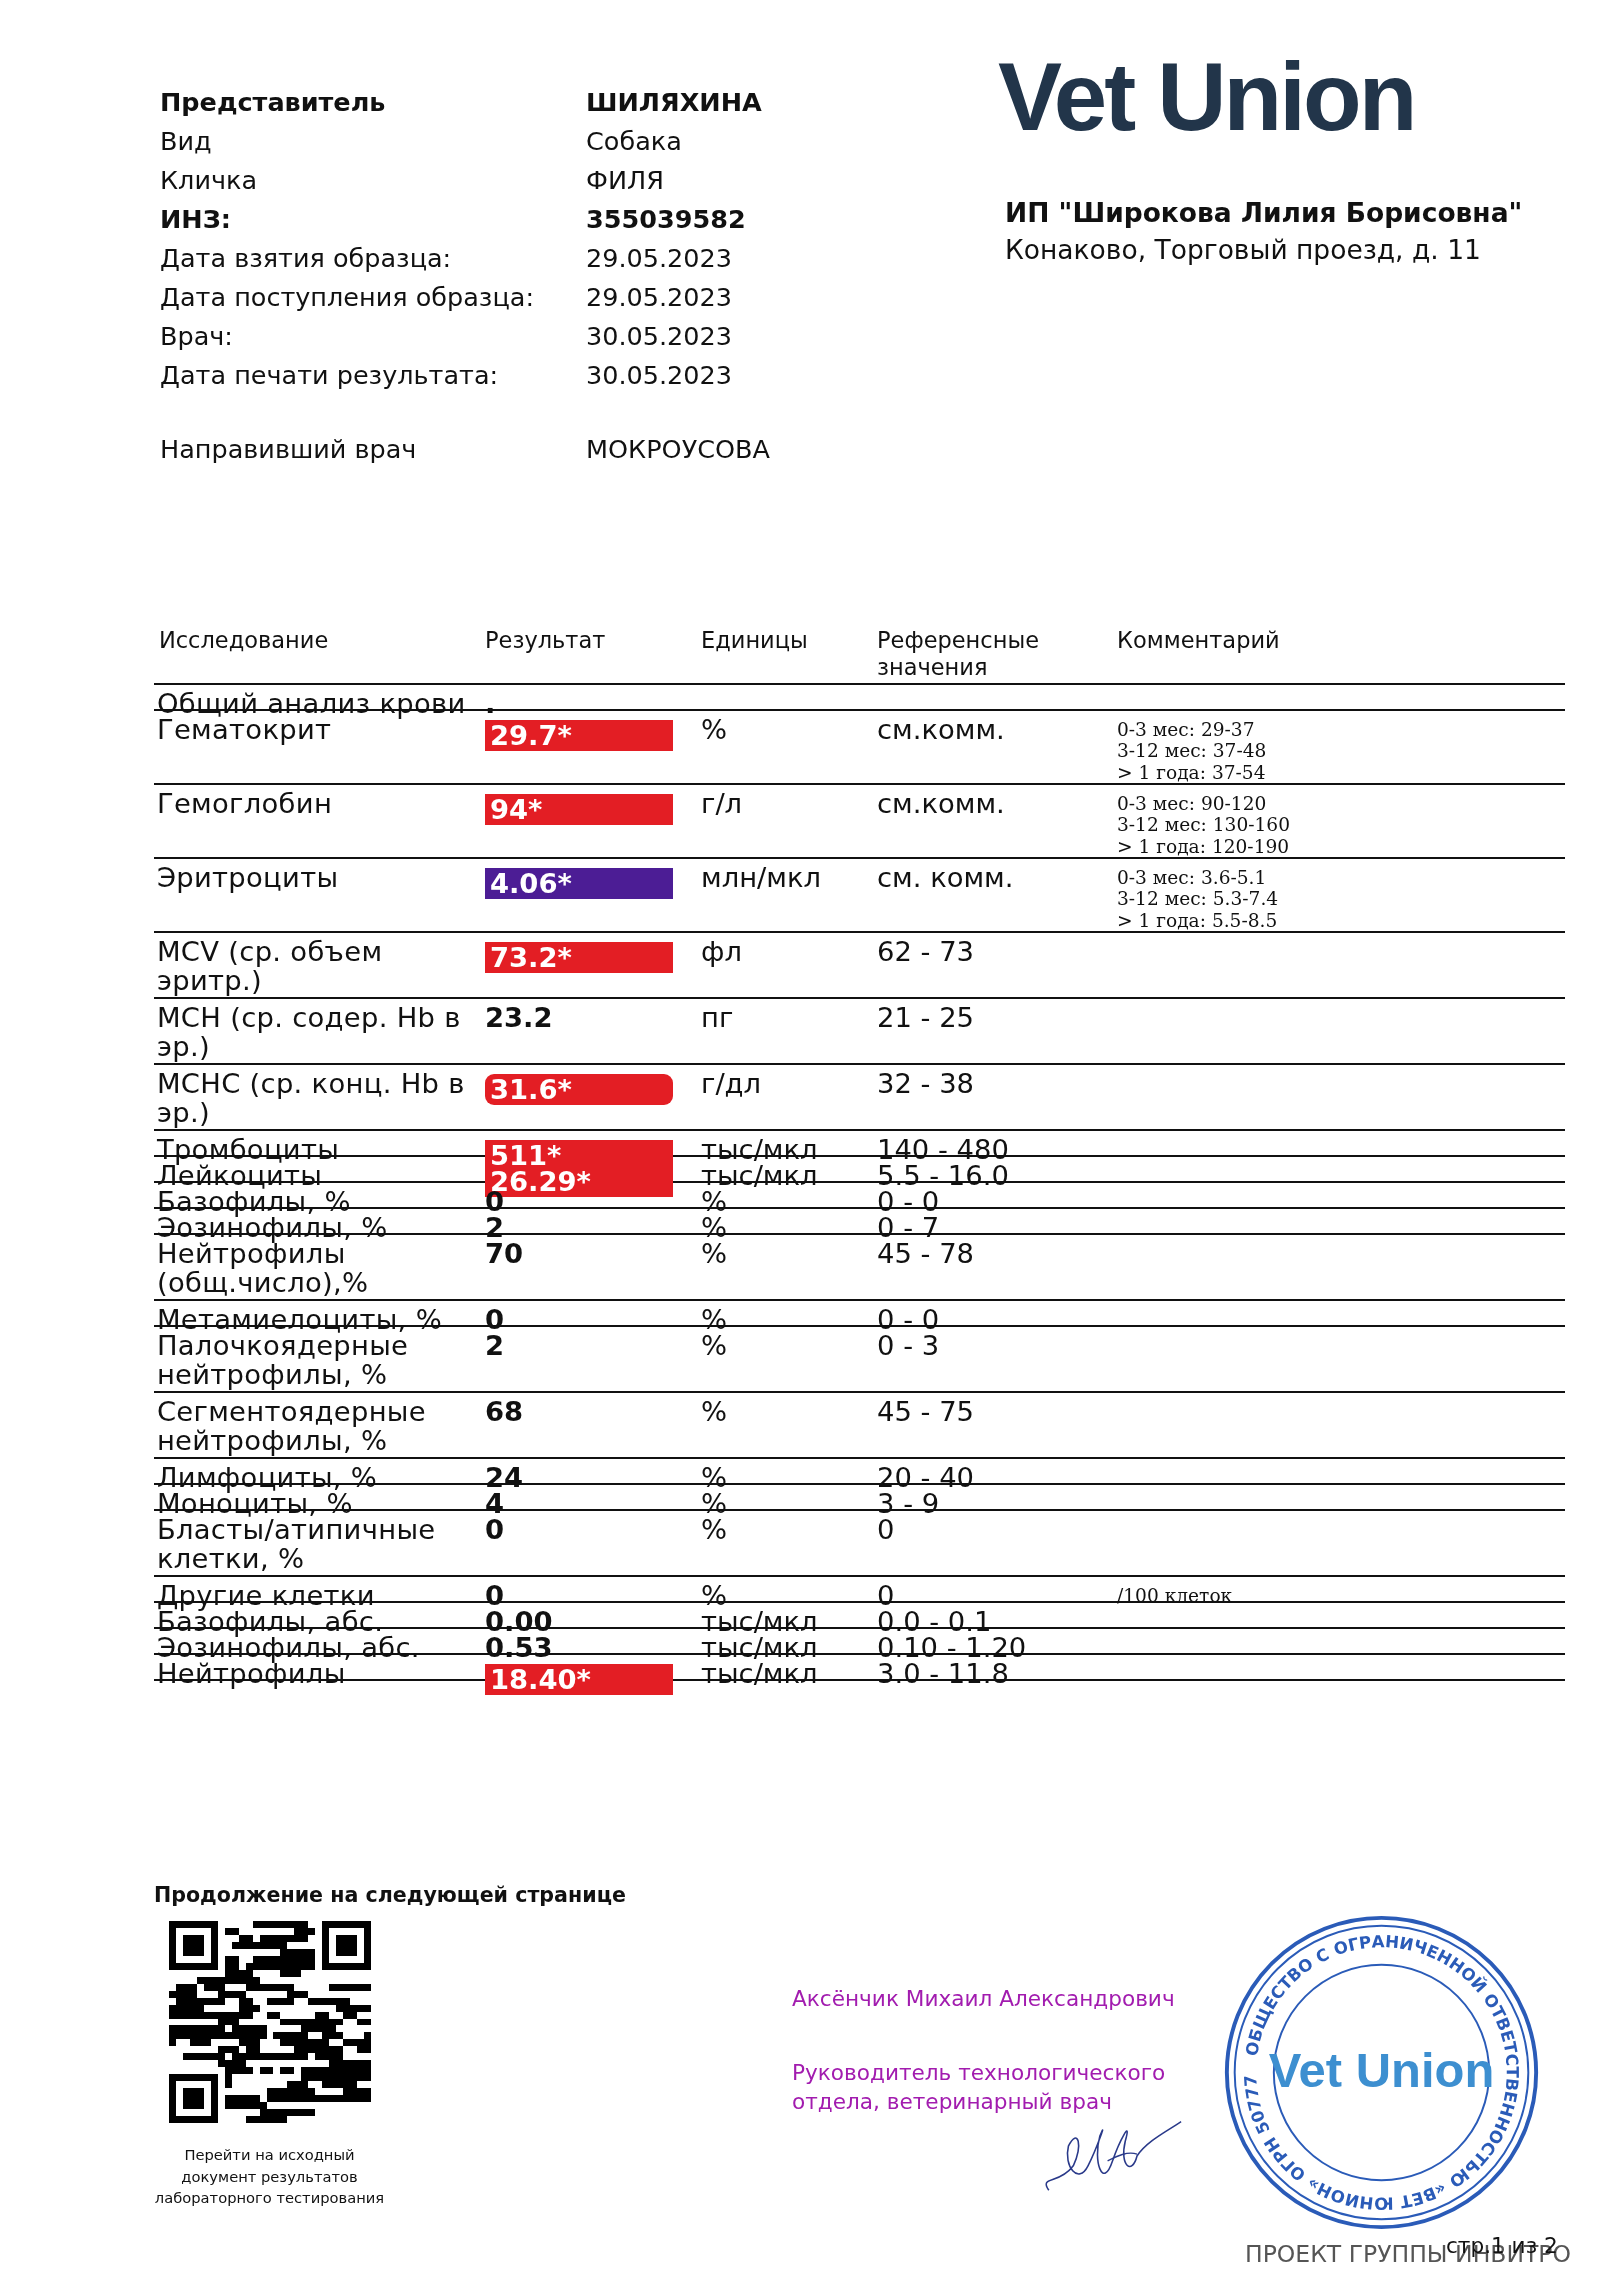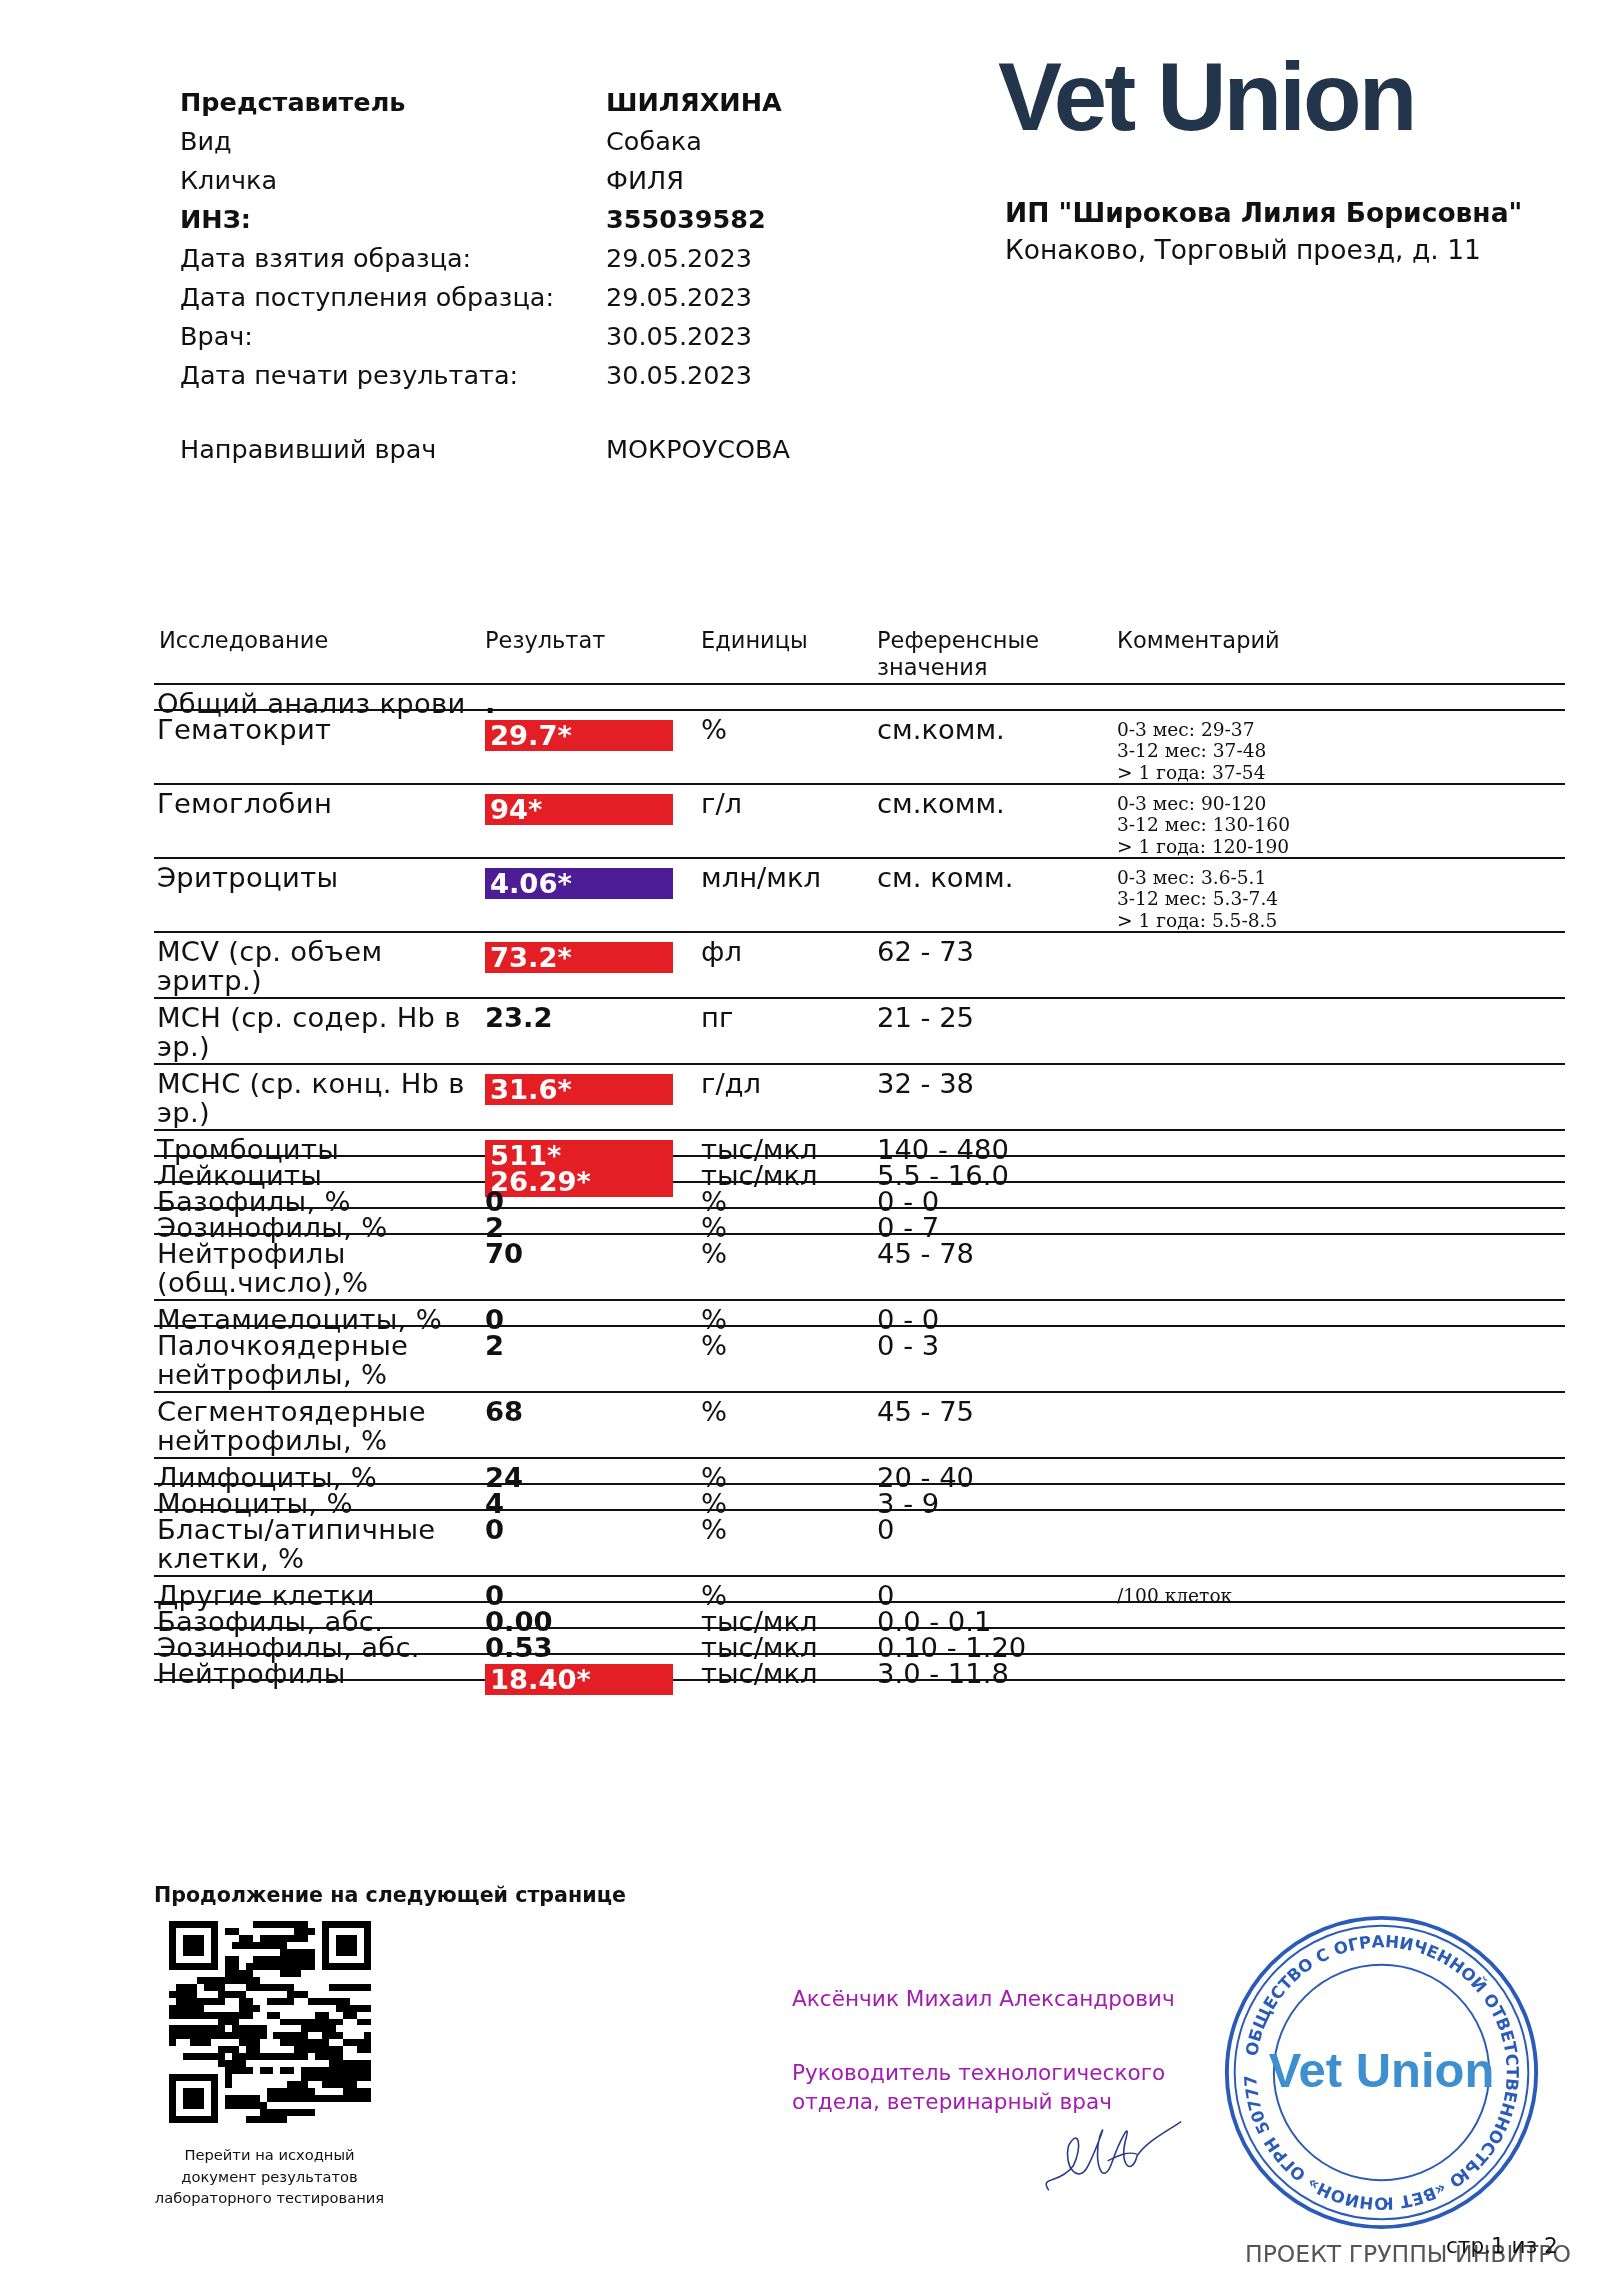--- a/index.html
+++ b/index.html
@@ -3,21 +3,21 @@
   <meta charset="utf-8">
   <style>
     html, body { margin: 0; padding: 0; background: #ffffff; }
     body { width: 1620px; height: 2293px; position: relative; overflow: hidden;
            font-family: "DejaVu Sans", "Liberation Sans", sans-serif; color: #111; }
     .abs { position: absolute; }
 
     
     .info { left: 160px; top: 82px; width: 686px; }
     .info-row { display: flex; height: 39px; align-items: center; font-size: 25.5px; }
-    .info-row .lbl { width: 426px; margin-left: 20px; }
+    .info-row .lbl { width: 426px; }
     .info-row .val { }
     .bold { font-weight: bold; }
     .info-gap { height: 35px; }
 
     
     .logo { left: 998px; top: 49px; font-family: "Liberation Sans", sans-serif; font-weight: bold;
             font-size: 96px; color: #22354a; letter-spacing: -2.9px; line-height: 1; }
     .clinic { left: 1005px; top: 194px; font-size: 26.5px; line-height: 37px; }
 
     
@@ -173,21 +173,21 @@
         <div class="c2">
           <div class="res">23.2</div>
         </div>
         <div class="c3">пг</div>
         <div class="c4">21 - 25</div>
         <div class="c5 cmt"></div>
       </div>
       <div class="trow h2">
         <div class="c1">MCHC (ср. конц. Hb в эр.)</div>
         <div class="c2">
-          <div class="res flag" style="background: rgb(227, 30, 36);">31.6*</div>
+          <div class="res flag" style="background: rgb(227, 30, 36); border-radius: 9px;">31.6*</div>
         </div>
         <div class="c3">г/дл</div>
         <div class="c4">32 - 38</div>
         <div class="c5 cmt"></div>
       </div>
       <div class="trow h1">
         <div class="c1">Тромбоциты</div>
         <div class="c2">
           <div class="res flag" style="background: rgb(227, 30, 36);">511*</div>
         </div>

